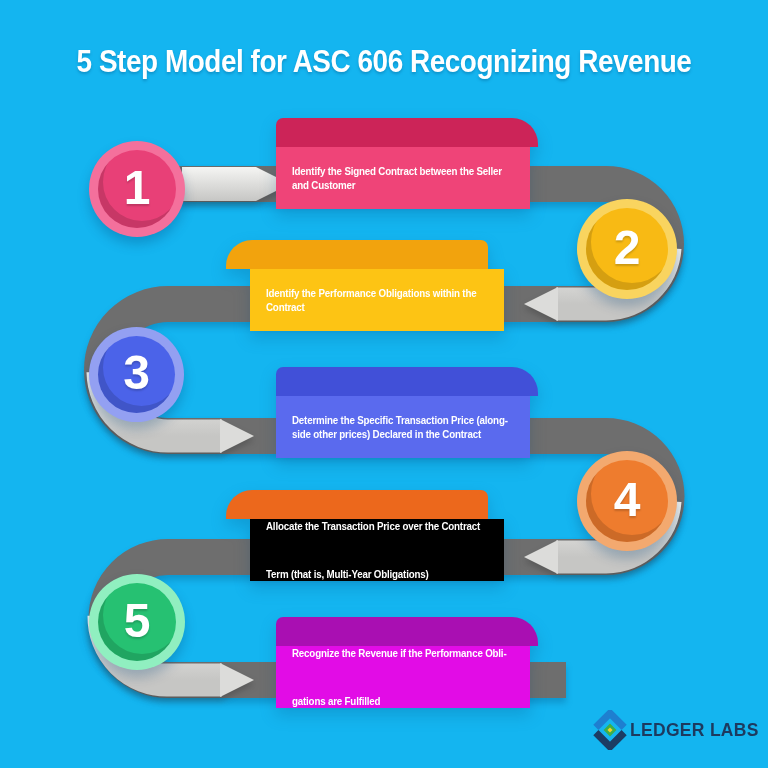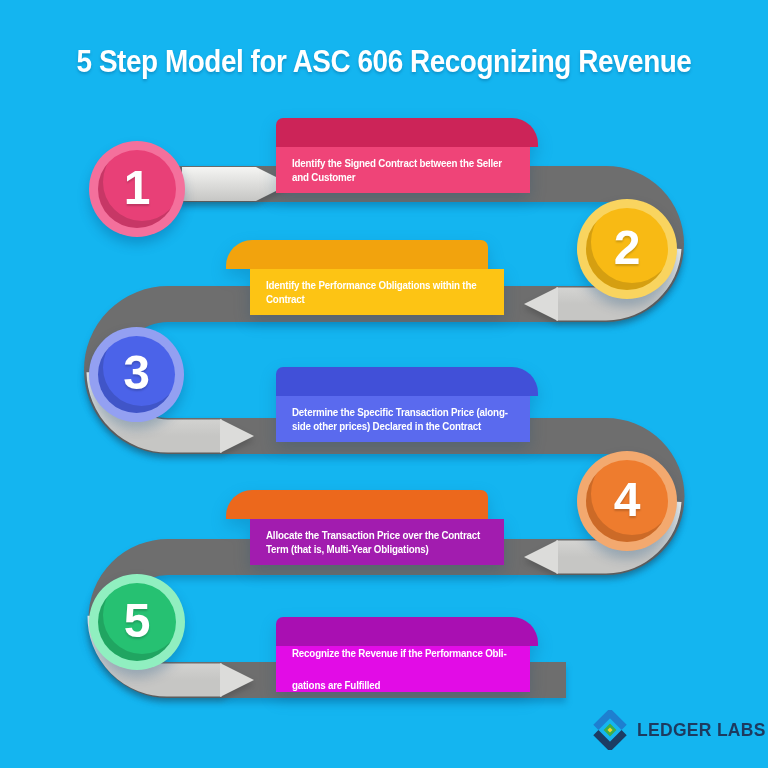--- a/index.html
+++ b/index.html
@@ -23,21 +23,21 @@
   .road-svg{position:absolute;left:0;top:0;z-index:1;}
   .road-path{filter:drop-shadow(0 5px 3px rgba(0,70,120,.28));}
   .arrow-group{filter:drop-shadow(0 4px 3px rgba(50,50,50,.35));}
 
   
   .banner{position:absolute;width:262px;z-index:2;filter:drop-shadow(0 7px 8px rgba(0,70,120,.22));}
   .banner .fold{height:29px;}
   .banner.side-right .fold{border-radius:7px 26px 0 0;}
   .banner.side-left  .fold{border-radius:26px 7px 0 0;}
   .banner .body{
-    height:46px;width:254px;display:flex;flex-direction:column;justify-content:center;
+    height:62px;width:254px;display:flex;flex-direction:column;justify-content:center;
     padding:0 10px 0 16px;box-sizing:border-box;
   }
   .banner.side-right .body{margin-left:0;}
   .banner.side-left  .body{margin-left:24px;}
   .banner .line{
     color:#ffffff;font-size:10.5px;font-weight:bold;line-height:14.5px;
     letter-spacing:-0.2px;white-space:nowrap;
     transform:scaleX(0.93);transform-origin:left center;
   }
 
@@ -63,21 +63,21 @@
   .c4{left:577px;top:451px;width:100px;height:100px;}
   .c5{left:89px;top:574px;width:96px;height:96px;}
 
   .b1{left:276px;top:118px;}
   .b2{left:226px;top:240px;}
   .b3{left:276px;top:367px;}
   .b4{left:226px;top:490px;}
   .b5{left:276px;top:617px;}
 
   
-  .logo{position:absolute;left:590px;top:710px;z-index:4;display:flex;align-items:center;gap:7px;}
+  .logo{position:absolute;left:590px;top:710px;z-index:4;display:flex;align-items:center;}
   .logo-text{font-size:17.5px;font-weight:bold;letter-spacing:0.3px;}
 </style>
 </head>
 <body style="background: rgb(20, 181, 240);">
 
 <div class="stage">
 
   <h1 class="title" style="color: rgb(255, 255, 255);">5 Step Model for ASC 606 Recognizing Revenue</h1>
 
   <svg class="road-svg" width="768" height="768" viewBox="0 0 768 768">
@@ -127,21 +127,21 @@
   <div class="banner side-right b3">
     <div class="fold" style="background: rgb(65, 80, 216);"></div>
     <div class="body" style="background: rgb(90, 106, 238);">
       <div class="line">Determine the Specific Transaction Price (along-</div>
       <div class="line">side other prices) Declared in the Contract</div>
     </div>
   </div>
 
   <div class="banner side-left b4">
     <div class="fold" style="background: rgb(236, 104, 28);"></div>
-    <div class="body" style="background: #a21caf;">
+    <div class="body" style="background: #000000; justify-content: space-between;">
       <div class="line">Allocate the Transaction Price over the Contract</div>
       <div class="line">Term (that is, Multi-Year Obligations)</div>
     </div>
   </div>
 
   <div class="banner side-right b5">
     <div class="fold" style="background: rgb(169, 15, 178);"></div>
     <div class="body" style="background: rgb(226, 12, 230); justify-content: space-between;">
       <div class="line">Recognize the Revenue if the Performance Obli-</div>
       <div class="line">gations are Fulfilled</div>

